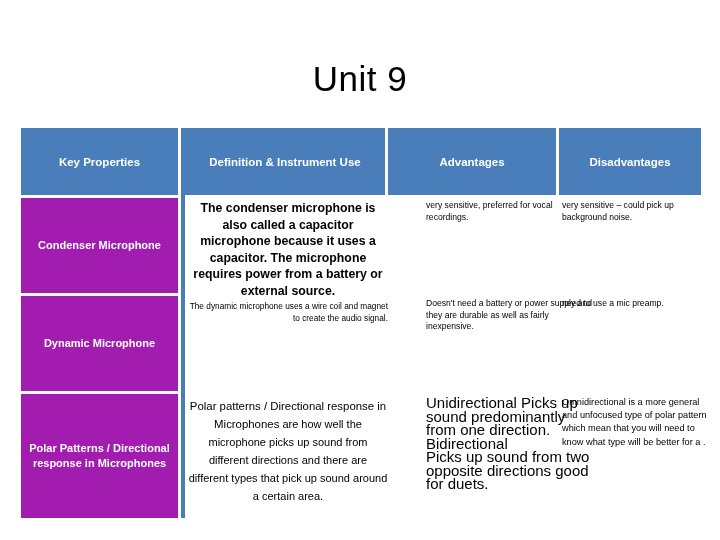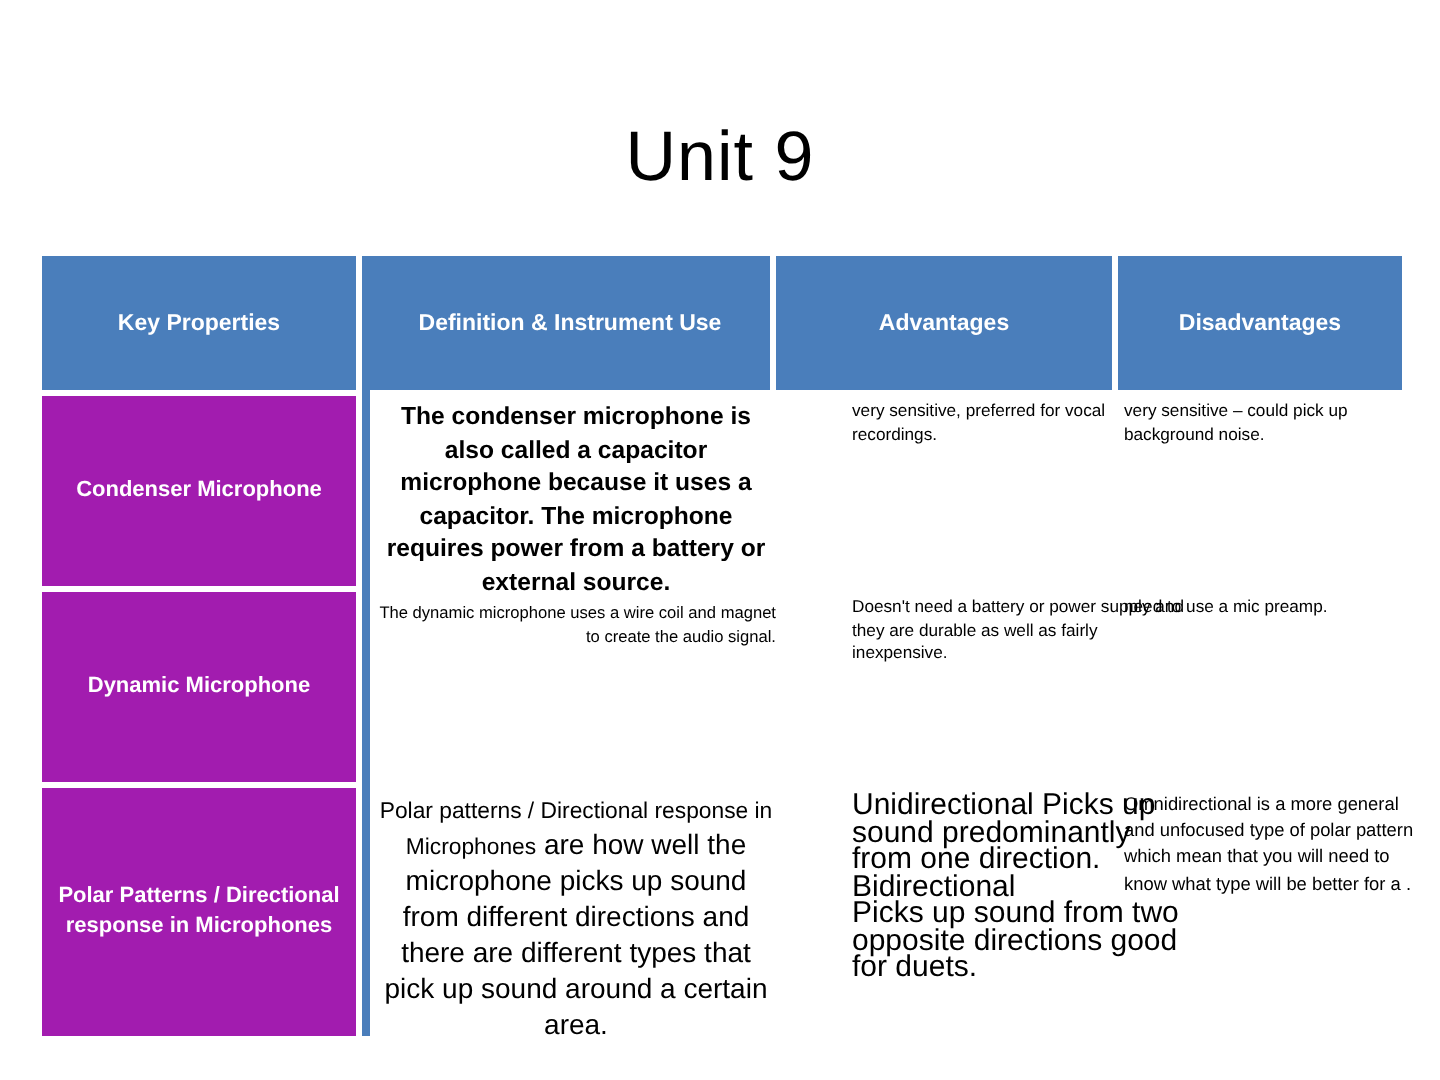--- a/index.html
+++ b/index.html
@@ -160,21 +160,21 @@
   }
   .mixed {
     text-align: center;
     padding-top: 2px;
   }
   .mixed .lead {
     font-size: 11.4px;
     line-height: 15px;
   }
   .mixed .tail {
-    font-size: 14px;
+    font-size: 11px;
     line-height: 12.6px;
   }
 </style>
 </head>
 <body>
 
 <div id="slide">
 
   <div class="slide-title">Unit 9</div>
 

